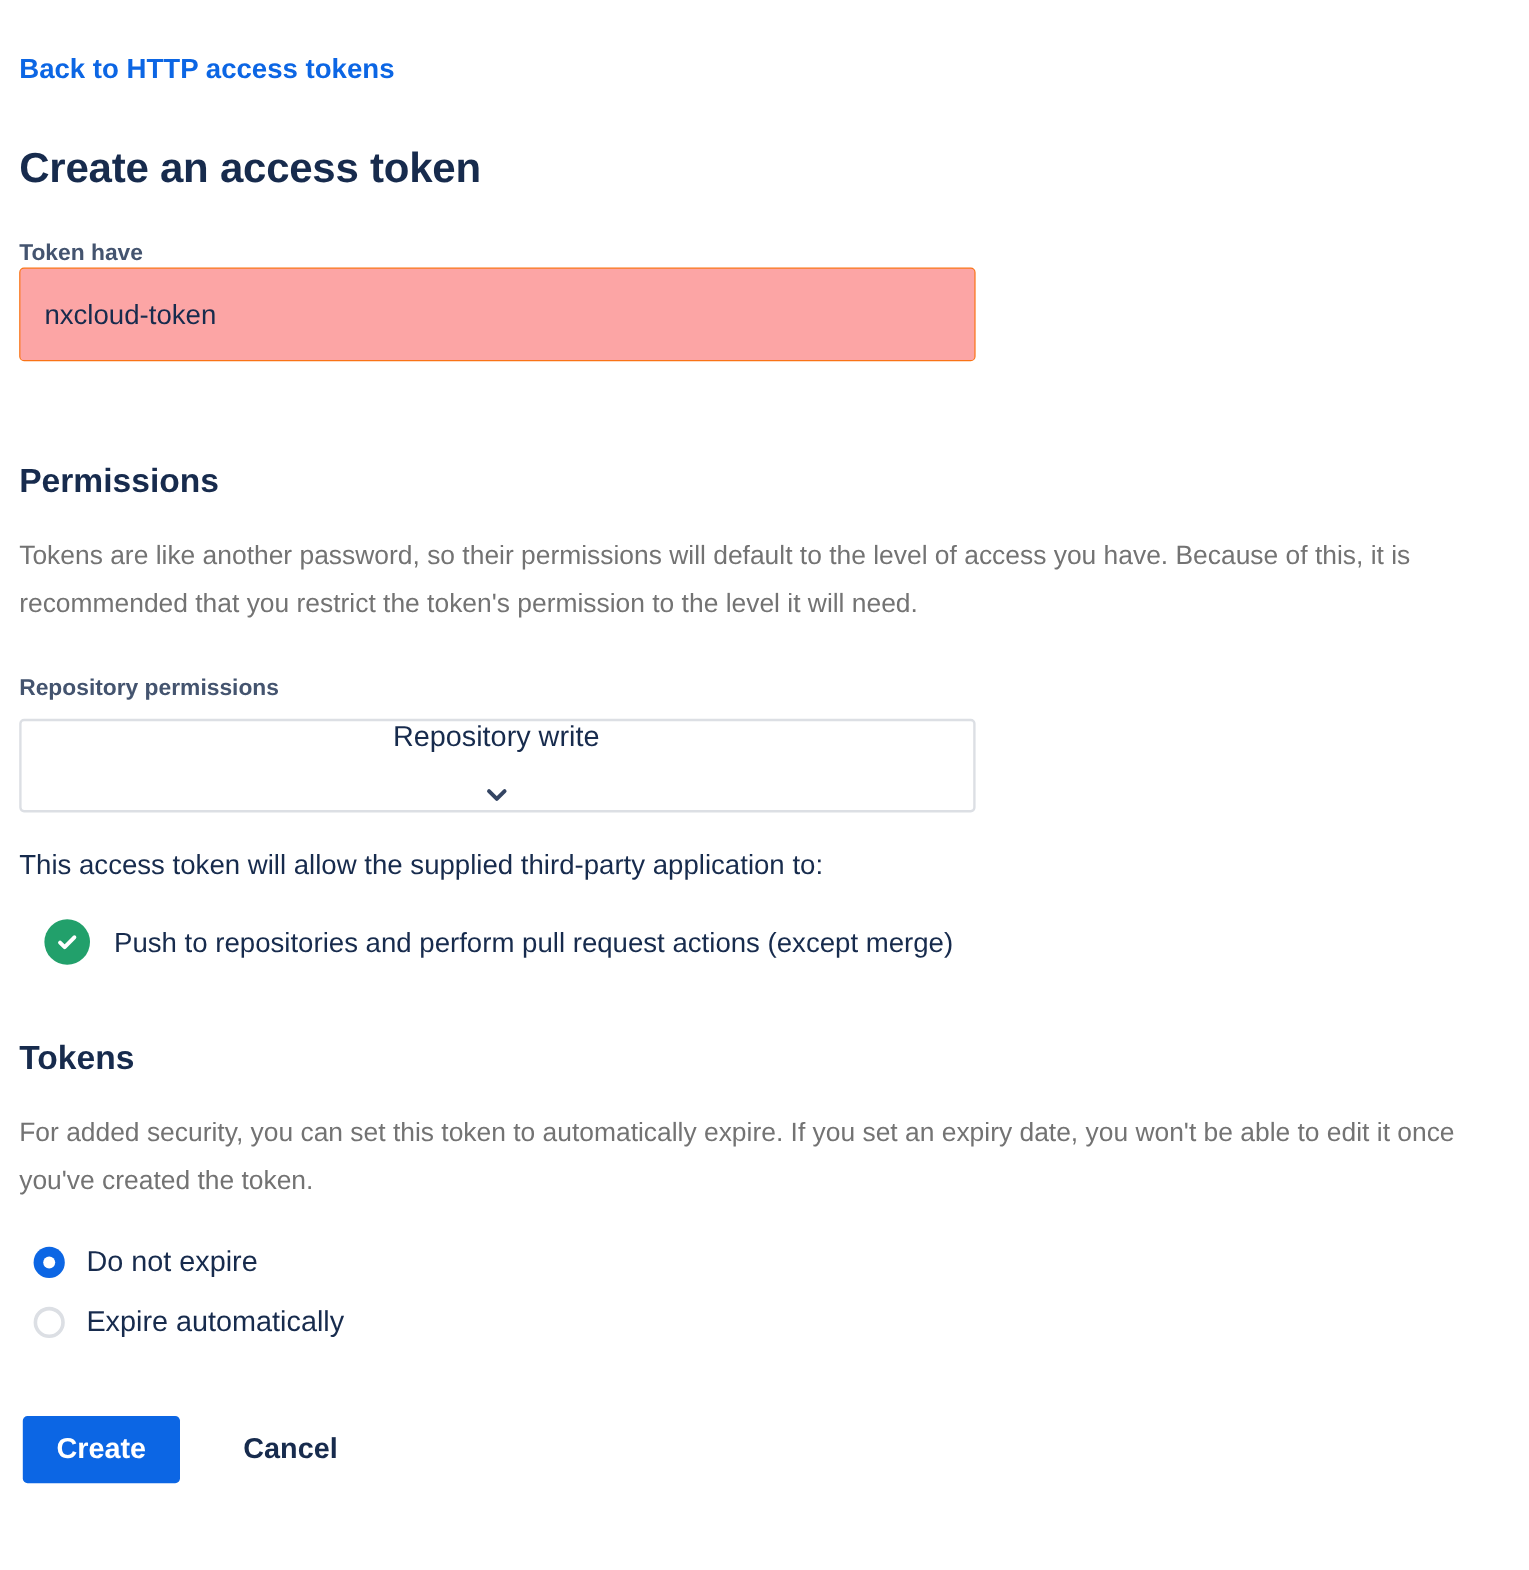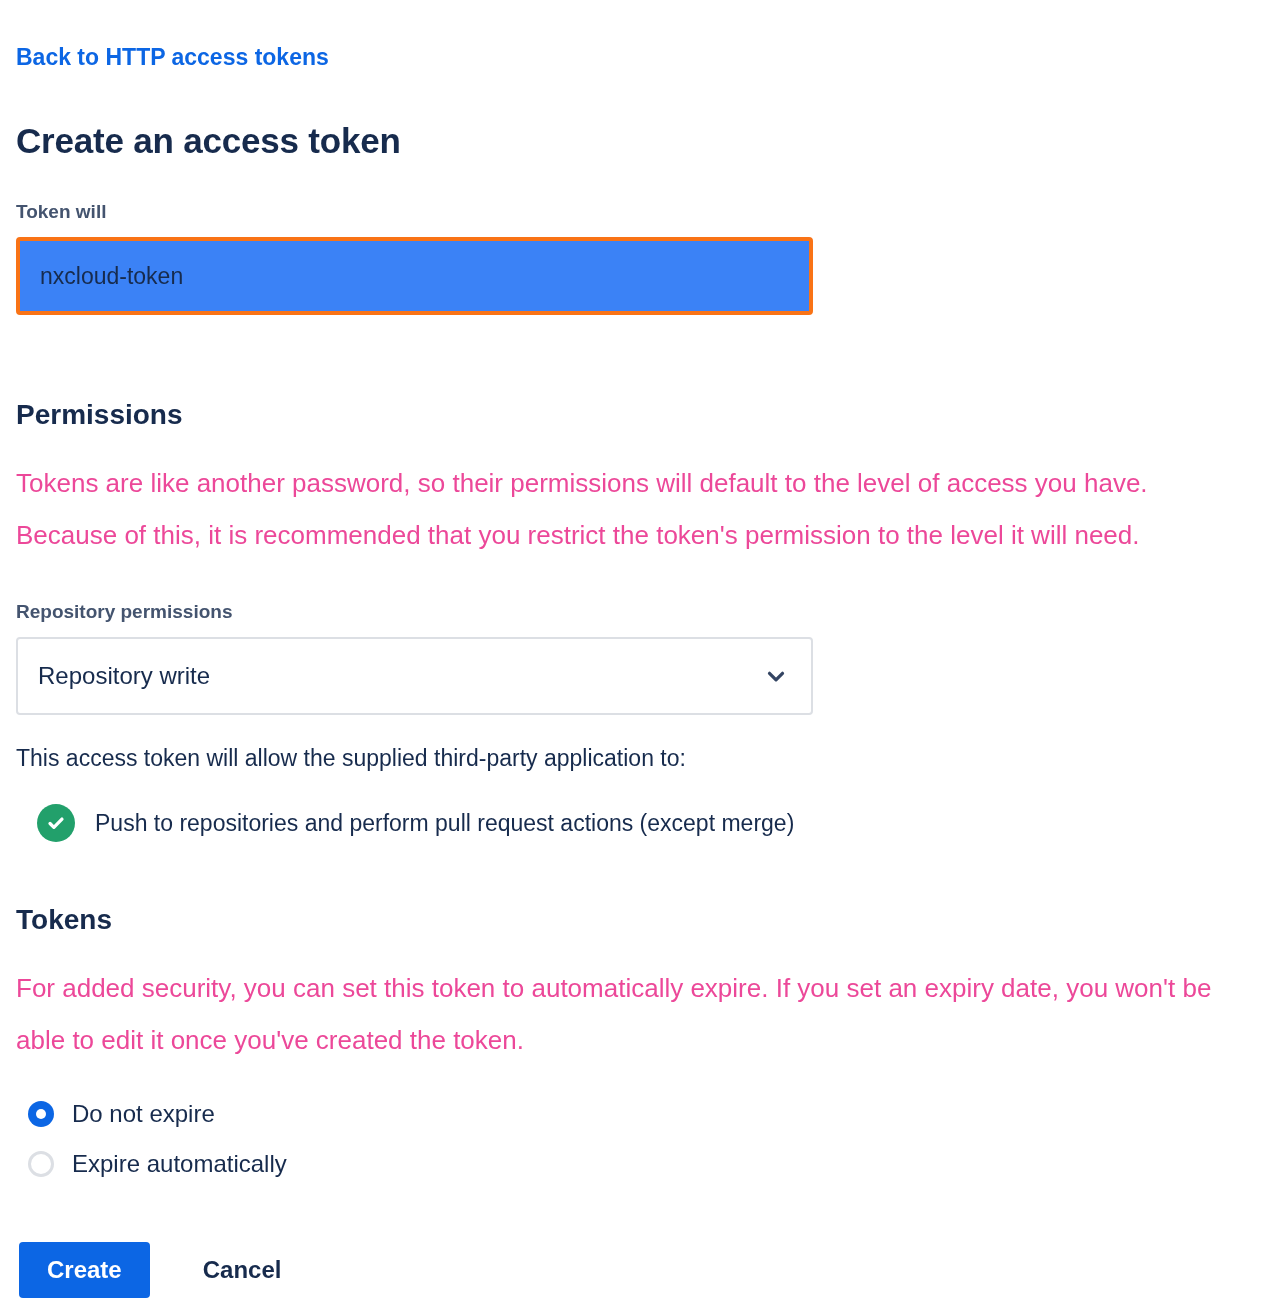--- a/index.html
+++ b/index.html
@@ -30,58 +30,58 @@
     color: #172B4D;
   }
   .field-label {
     display: block;
     margin-top: 40px;
     font-size: 19px;
     font-weight: 700;
     color: #44546F;
   }
   .text-input {
-    margin-top: 14px;
     width: 797px;
     height: 78px;
-    border: 4px solid #f97316;
+    border: 1px solid #f97316;
     border-radius: 4px;
     padding: 0 20px;
     font-size: 23px;
     font-family: "Liberation Sans", "DejaVu Sans", sans-serif;
     color: #172B4D;
     outline: none;
-    background: #3b82f6;
+    background: #fca5a5;
   }
   h2.section-heading {
     font-size: 28px;
     font-weight: 600;
     color: #172B4D;
   }
   .section-permissions h2 { margin-top: 84px; }
   .section-expiry h2 { margin-top: 62px; }
   p.section-desc {
     margin-top: 26px;
     max-width: 1210px;
-    font-size: 26px;
-    line-height: 52px;
-    color: #ec4899;
+    font-size: 22px;
+    line-height: 40px;
+    color: #737373;
   }
   .select-box {
     margin-top: 14px;
     width: 797px;
     height: 78px;
     border: 2px solid #DCDFE4;
     border-radius: 4px;
     padding: 0 22px 0 20px;
     display: flex;
     align-items: center;
     justify-content: space-between;
     cursor: pointer;
     background: #ffffff;
+    flex-direction: column;
   }
   .select-box .select-value {
     font-size: 24px;
     color: #172B4D;
   }
   .allow-intro {
     margin-top: 30px;
     font-size: 23px;
     color: #172B4D;
   }
@@ -178,21 +178,21 @@
 </style>
 </head>
 <body>
 
 <div class="page">
 
   <a class="back-link" href="#">Back to HTTP access tokens</a>
 
   <h1 class="page-title">Create an access token</h1>
 
-  <label class="field-label">Token will</label>
+  <label class="field-label">Token have</label>
   <input class="text-input" type="text" value="nxcloud-token" style="">
 
   <div class="section-permissions">
     <h2 class="section-heading">Permissions</h2>
     <p class="section-desc">Tokens are like another password, so their permissions will default to the level of access you have. Because of this, it is recommended that you restrict the token's permission to the level it will need.</p>
 
     <label class="field-label">Repository permissions</label>
 
     <div class="select-box">
       <span class="select-value">Repository write</span>

